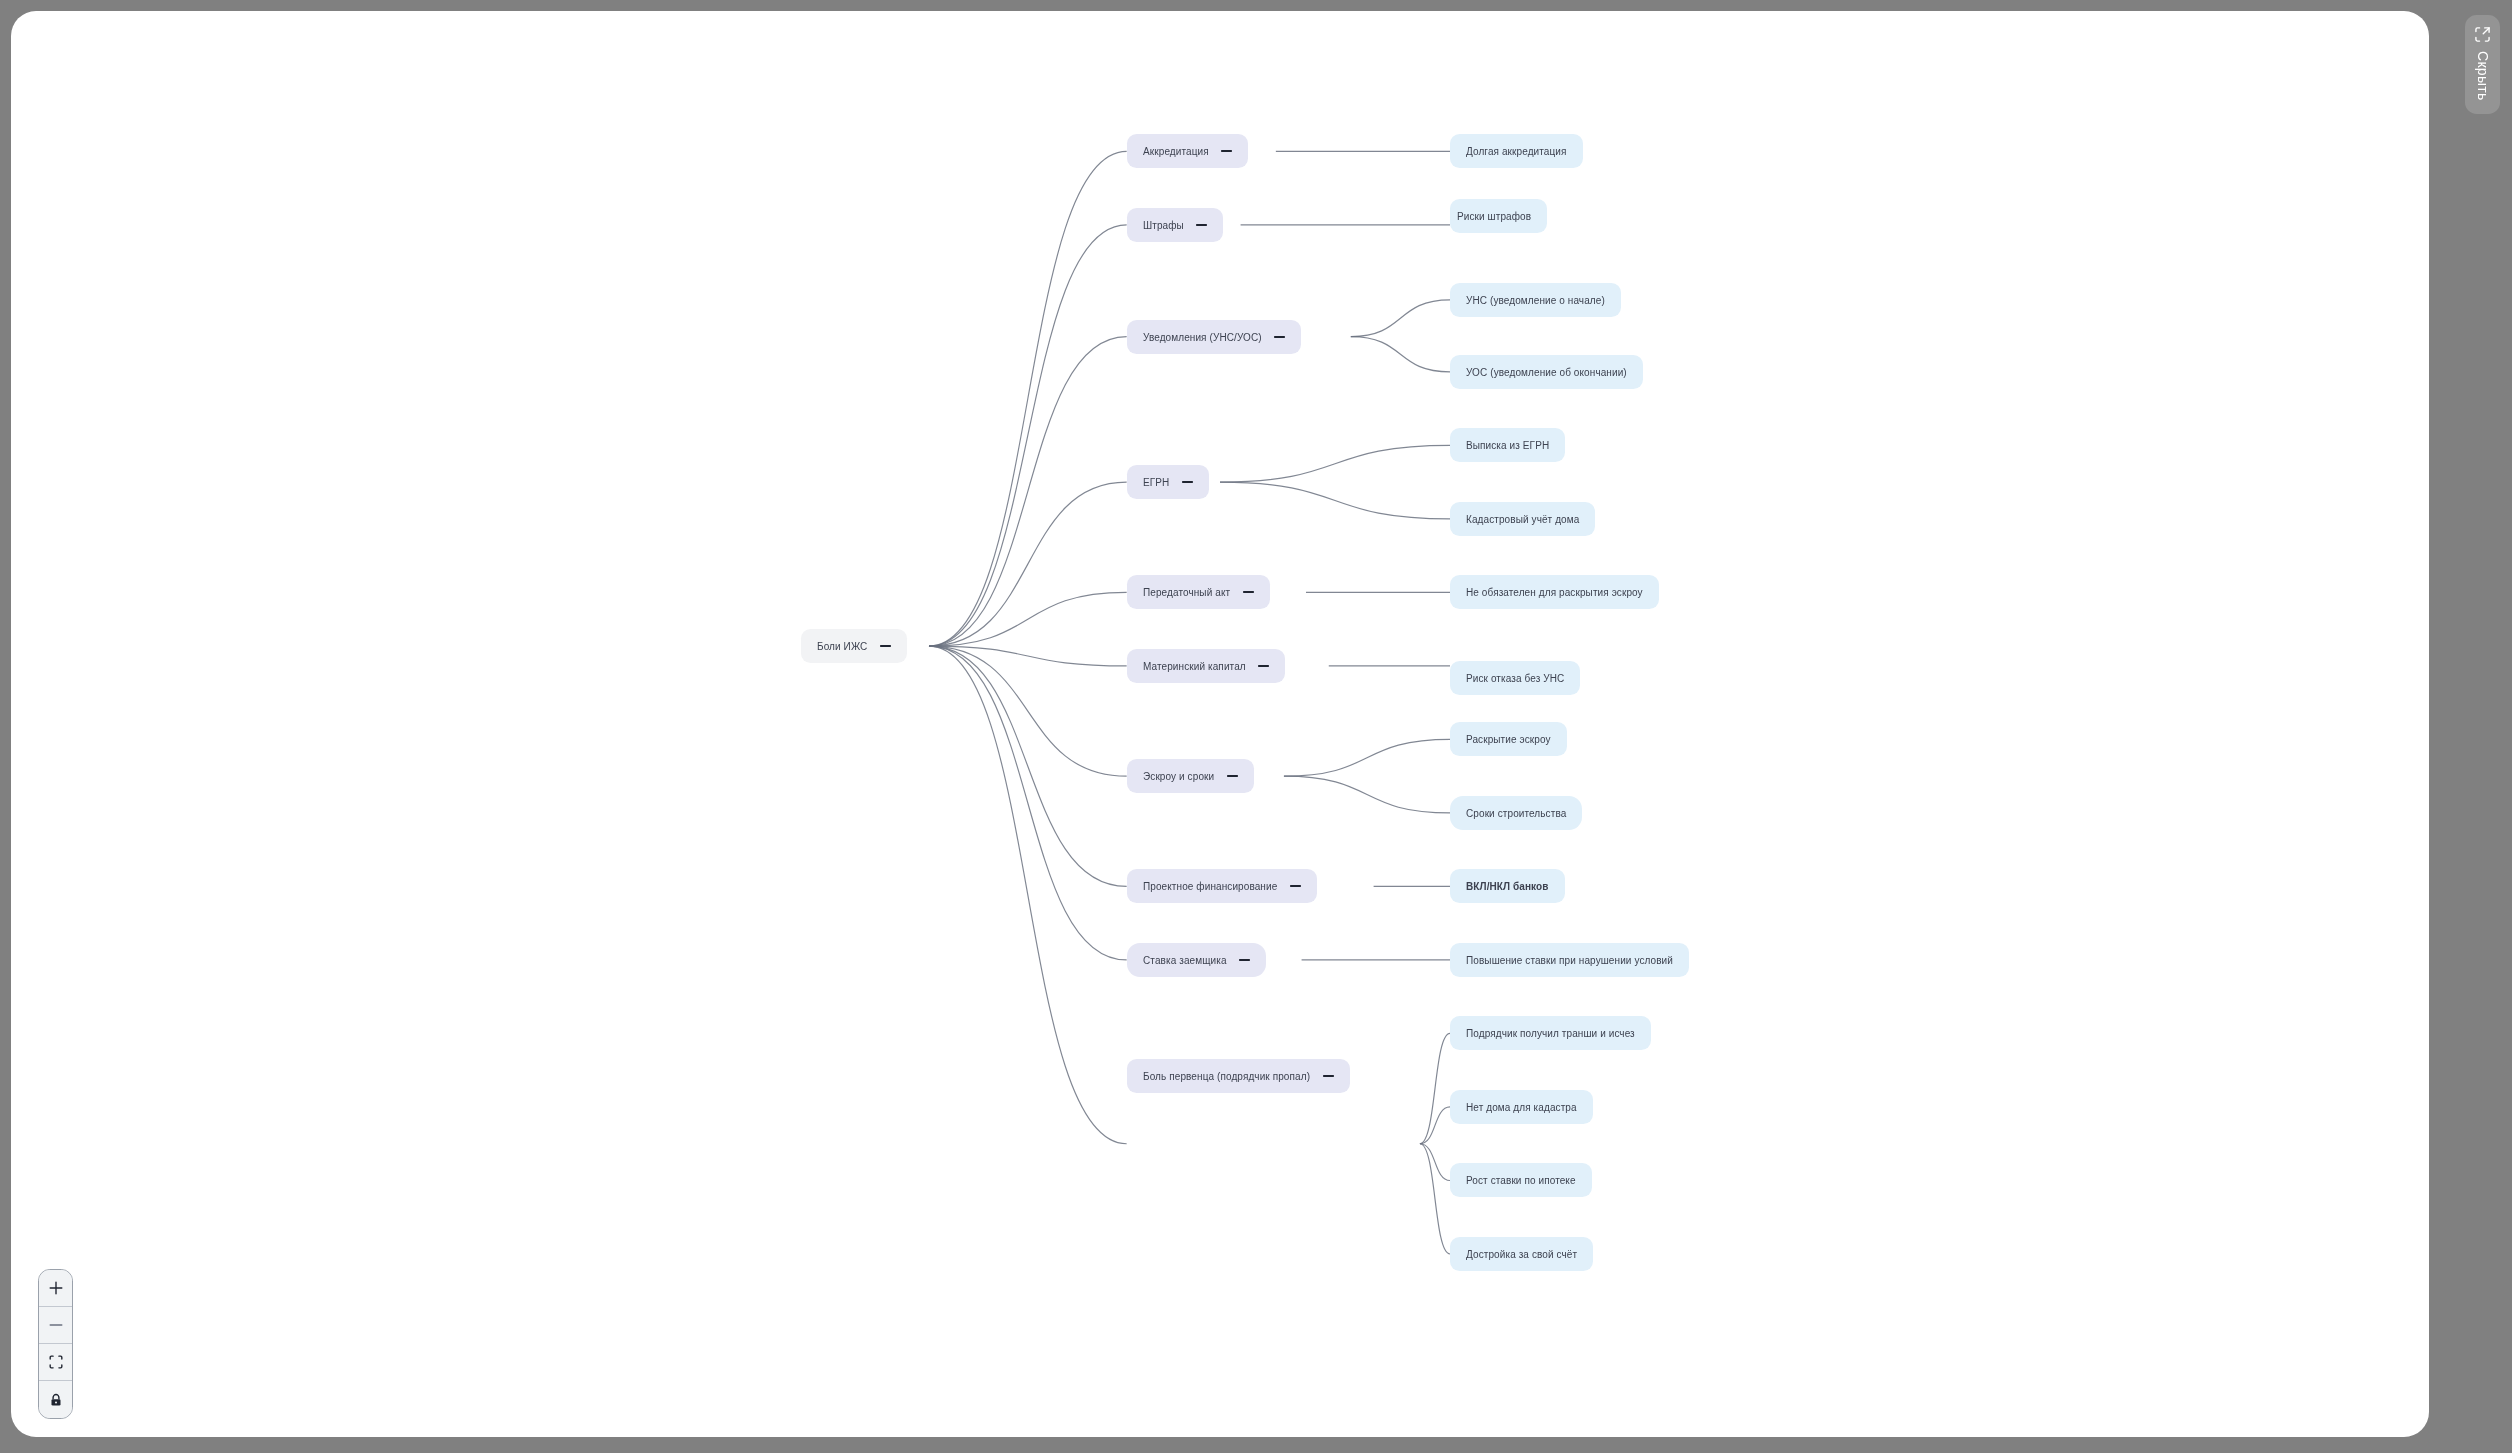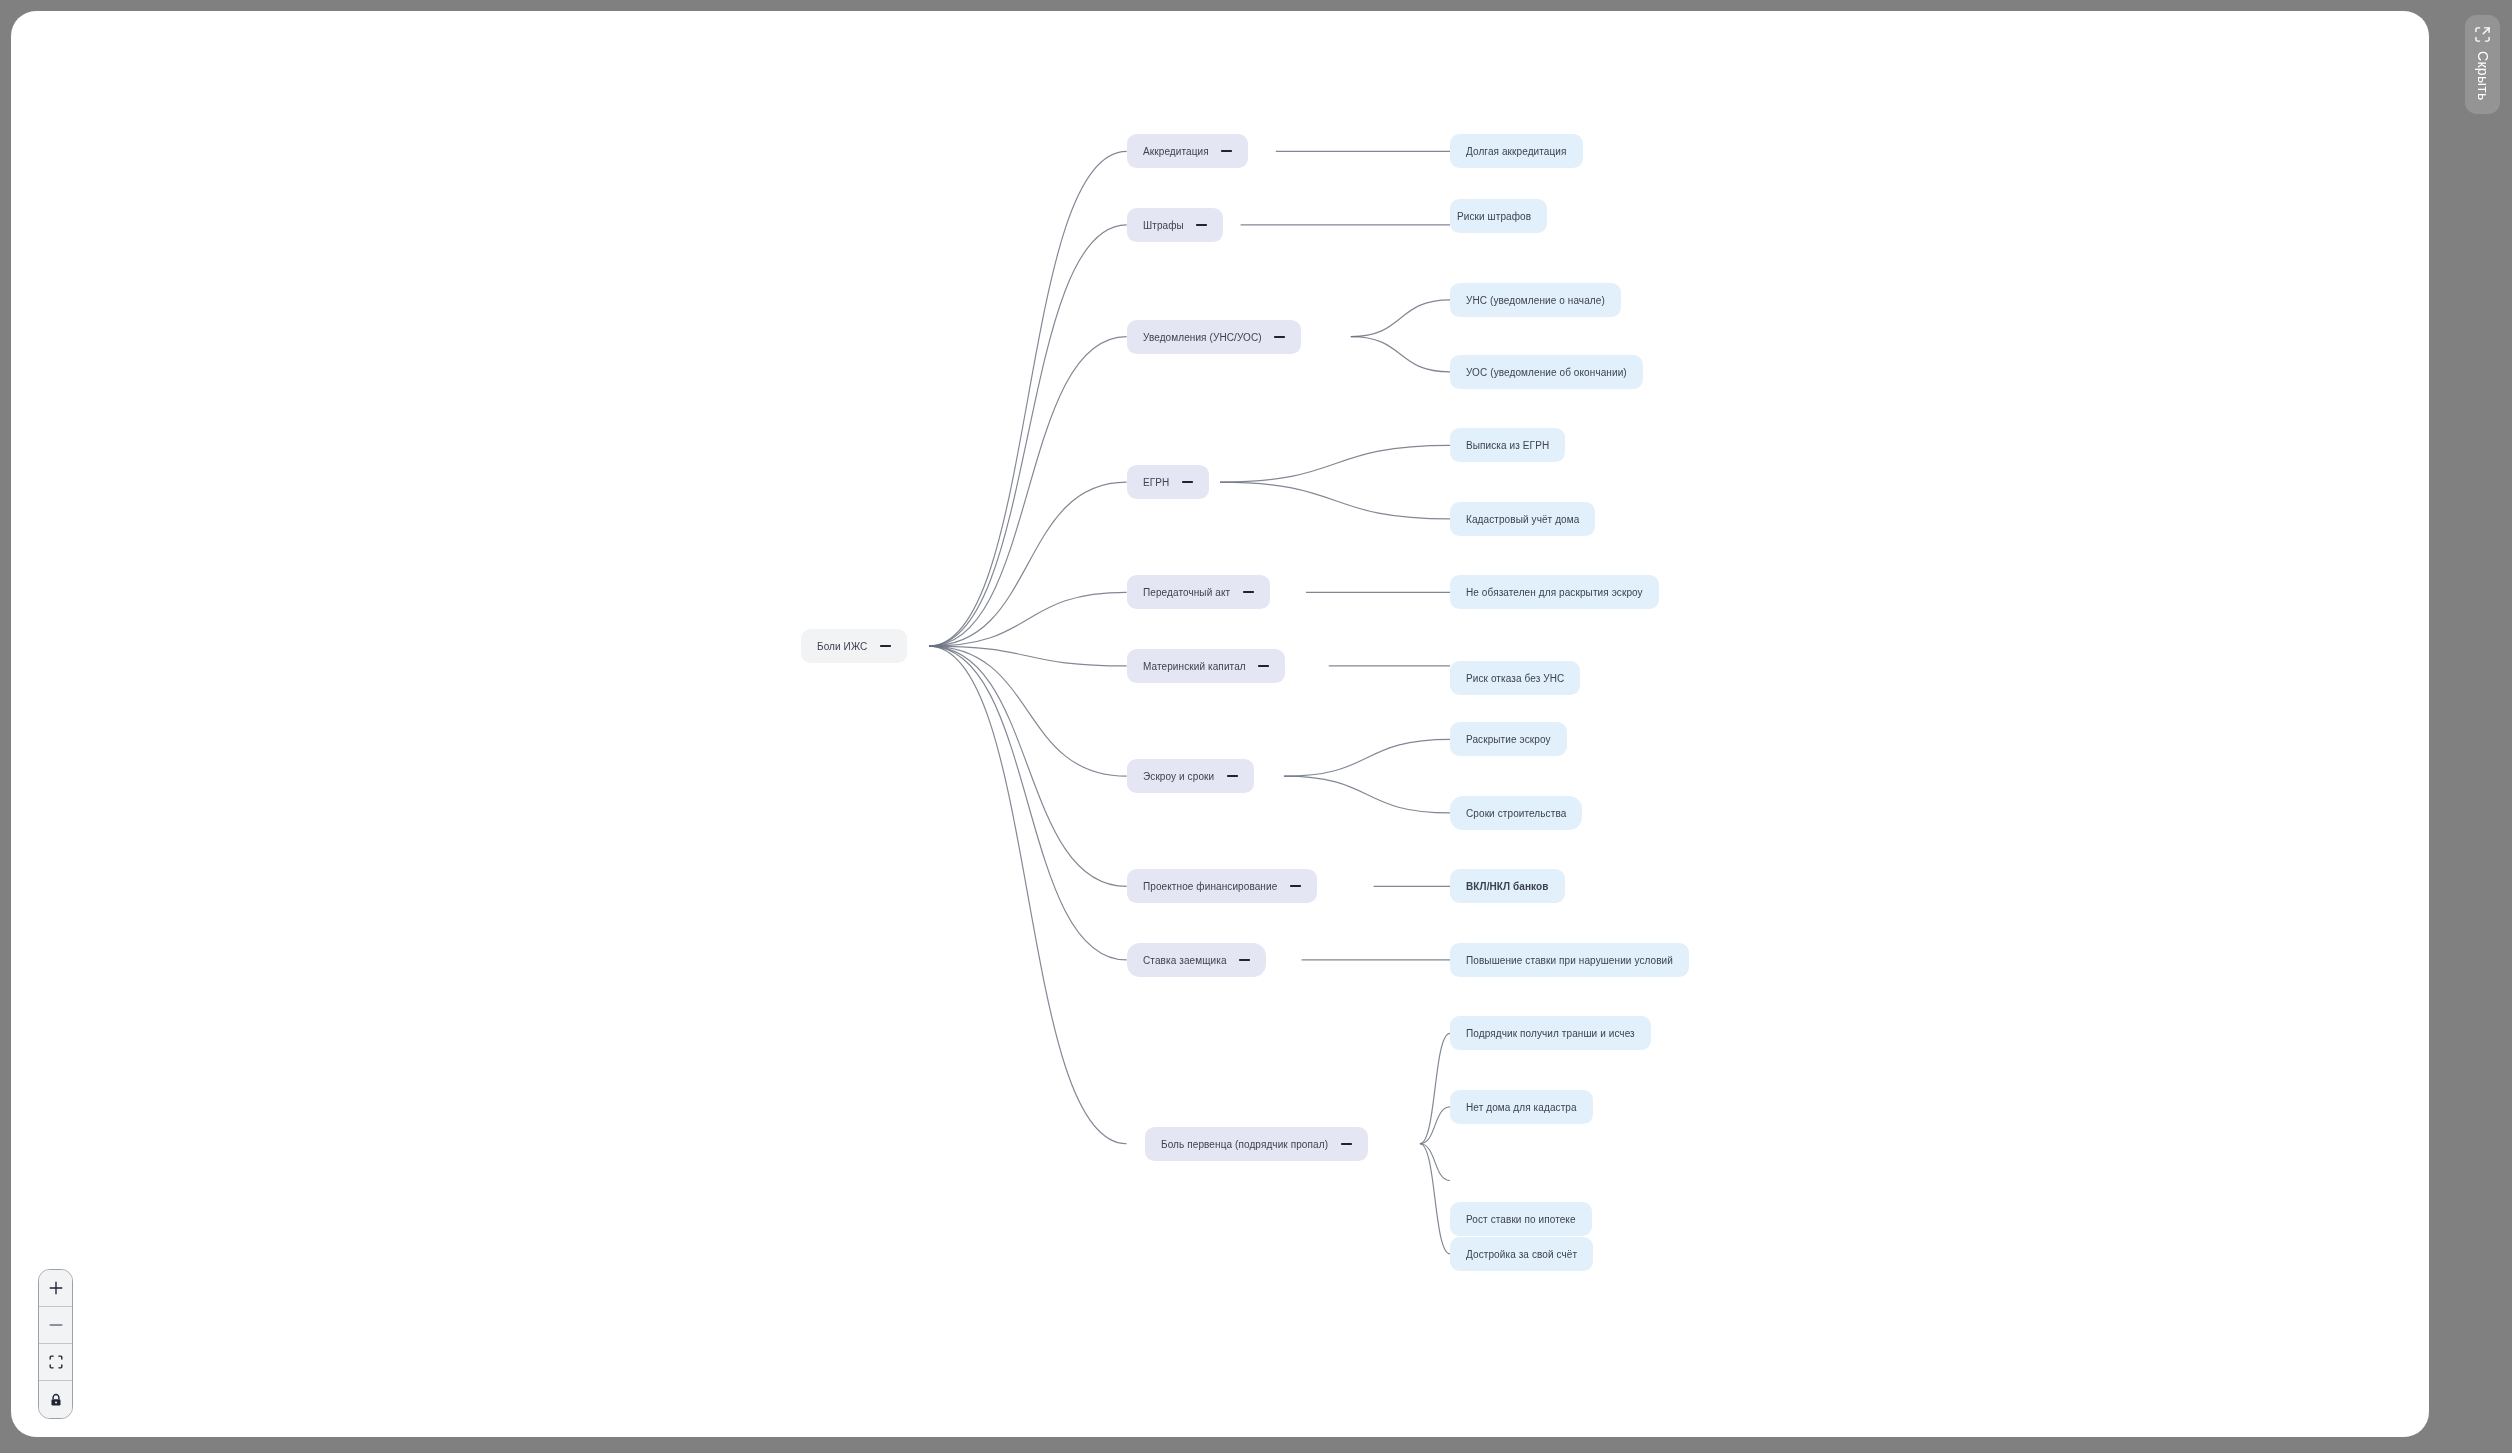--- a/index.html
+++ b/index.html
@@ -196,31 +196,31 @@
         <div class="node leaf" style="left: 1439px; top: 858px; font-weight: bold;">
           <span>ВКЛ/НКЛ банков</span>
         </div>
         <div class="node branch" style="left: 1116px; top: 932px; border-radius: 13px;">
           <span>Ставка заемщика</span>
           <span class="toggle"></span>
         </div>
         <div class="node leaf" style="left: 1439px; top: 932px;">
           <span>Повышение ставки при нарушении условий</span>
         </div>
-        <div class="node branch" style="left: 1116px; top: 1116px; margin-left: 18px;">
+        <div class="node branch" style="left: 1116px; top: 1048px;">
           <span>Боль первенца (подрядчик пропал)</span>
           <span class="toggle"></span>
         </div>
         <div class="node leaf" style="left: 1439px; top: 1005px;">
           <span>Подрядчик получил транши и исчез</span>
         </div>
         <div class="node leaf" style="left: 1439px; top: 1079px;">
           <span>Нет дома для кадастра</span>
         </div>
-        <div class="node leaf" style="left: 1439px; top: 1191px;">
+        <div class="node leaf" style="left: 1439px; top: 1152px;">
           <span>Рост ставки по ипотеке</span>
         </div>
         <div class="node leaf" style="left: 1439px; top: 1226px;">
           <span>Достройка за свой счёт</span>
         </div>
       </div>
   </div>
 
   <div id="zoom-controls">
     <div class="zc-btn">

